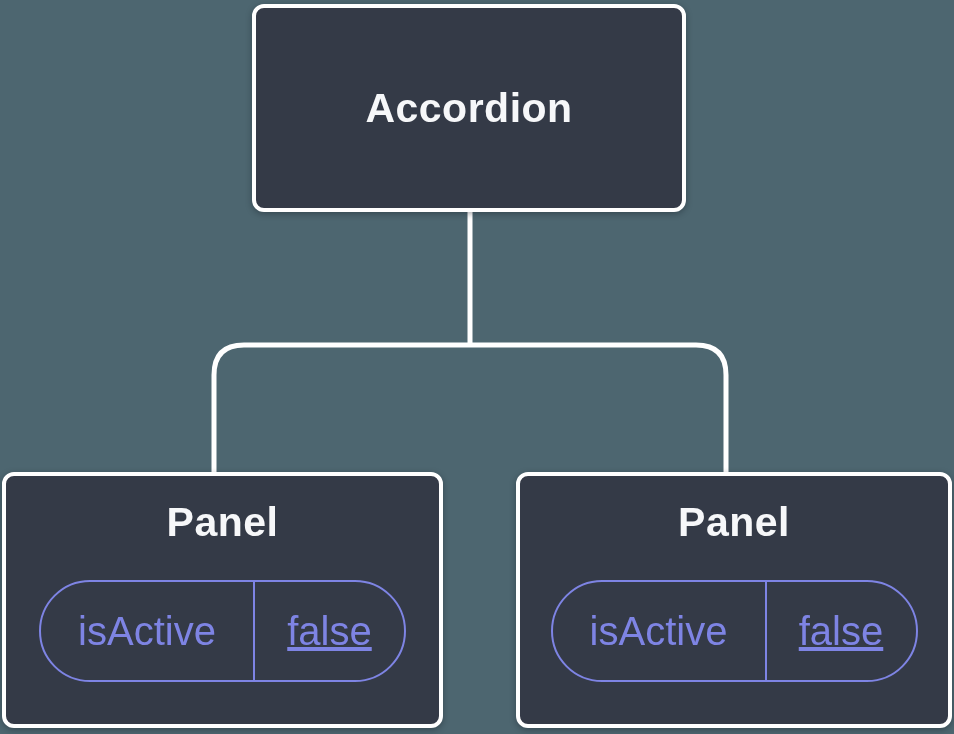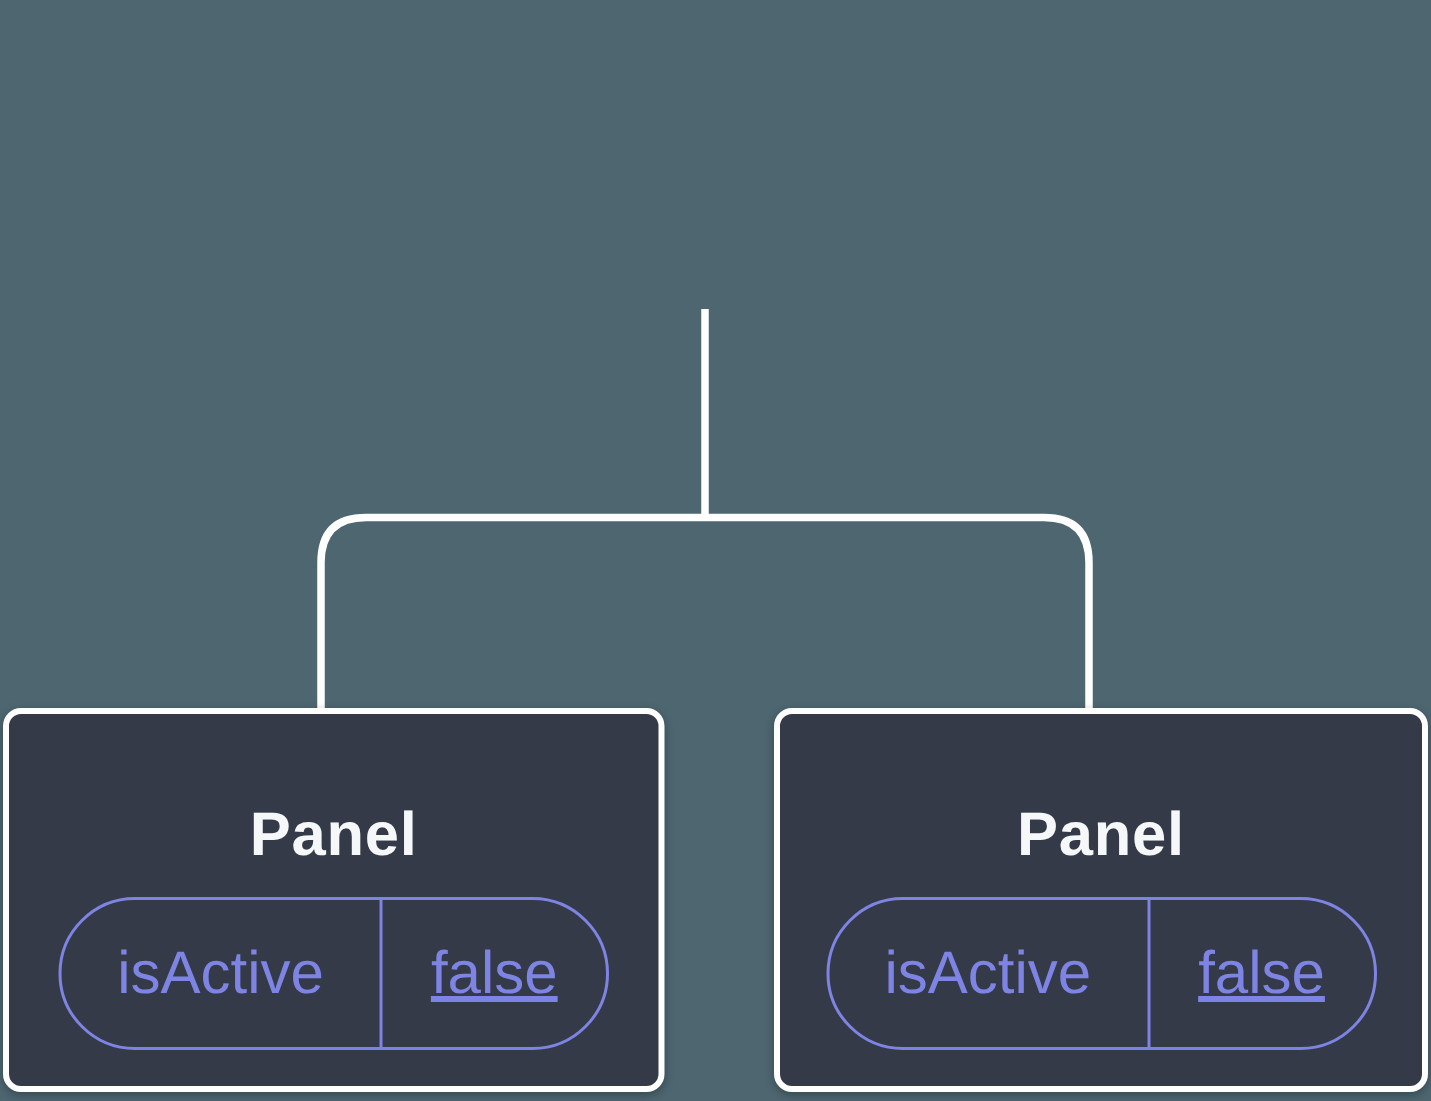--- a/index.html
+++ b/index.html
@@ -55,24 +55,24 @@
   }
   .node-label{
     color:var(--label_text);
     font-size:41px;
     font-weight:600;
     line-height:48px;
     letter-spacing:0.5px;
   }
   .node-panel-left .node-label,
   .node-panel-right .node-label{
-    margin-top:56px;
+    margin-top:22px;
   }
   .state-pill{
-    margin-top:18px;
+    margin-top:34px;
     width:367px;height:102px;
     border:2px solid var(--accent);
     border-radius:51px;
     display:flex;
     align-items:stretch;
     overflow:hidden;
   }
   .state-cell{
     display:flex;
     align-items:center;
@@ -91,20 +91,23 @@
 </head>
 <body>
 
 <div class="stage">
 
   <svg class="connectors" viewBox="0 0 954 734" xmlns="http://www.w3.org/2000/svg">
     <path d="M 470 206 L 470 347"></path>
     <path d="M 214 474 L 214 375 Q 214 345 244 345 L 696 345 Q 726 345 726 375 L 726 474"></path>
   </svg>
 
+  <div class="node node-root">
+    <span class="node-label">Accordion</span>
+  </div>
 
   <div class="node node-panel-left">
     <span class="node-label">Panel</span>
     <div class="state-pill">
       <span class="state-cell state-key">isActive</span>
       <span class="state-cell state-value">false</span>
     </div>
   </div>
 
   <div class="node node-panel-right">

